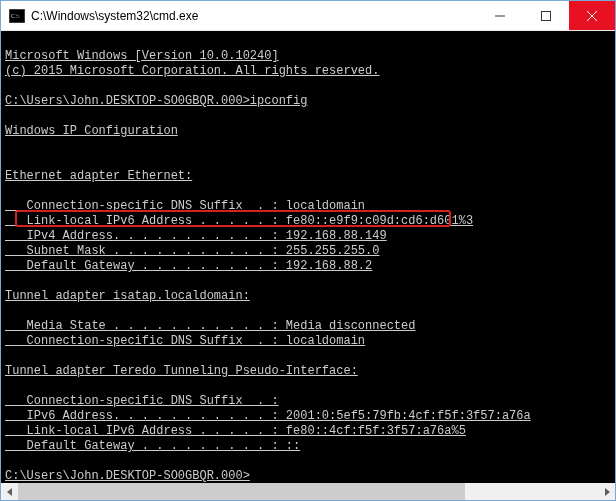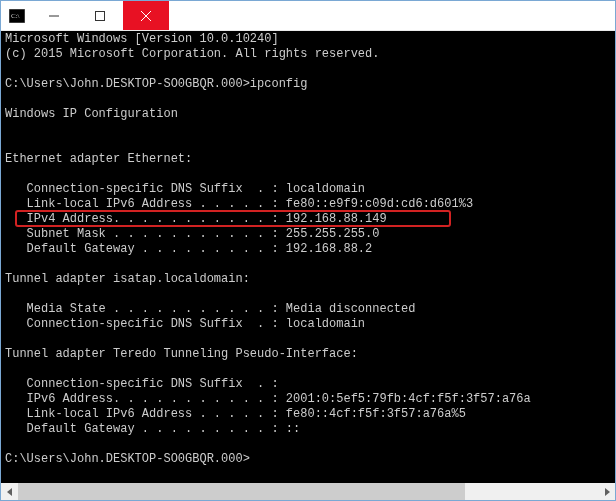--- a/index.html
+++ b/index.html
@@ -43,24 +43,25 @@
       font-family: 'Segoe UI', sans-serif;
       font-size: 10px;
       color: #444;
     }
     .win-btn.close { background: #e81123; color: #fff; }
     .terminal {
       height: calc(100% - 30px - 17px);
       background: #000;
       color: #ccc;
       font-size: 12px;
-      padding: 1px 4px;
+      padding: 18px 4px;
       line-height: 15px;
       overflow: hidden;
       position: relative;
+      text-decoration: underline;
     }
     .terminal pre {
       font-family: Consolas, 'Courier New', monospace;
       white-space: pre;
       position: relative;
     }
     .highlight-box {
       position: absolute;
       border: 2px solid #d22222;
       border-radius: 3px;
@@ -99,20 +100,21 @@
 </head>
 <body>
 
 <div class="titlebar">
   <span class="app-icon">
     <svg width="16" height="14" viewBox="0 0 16 14">
       <rect x="0" y="0" width="16" height="14" fill="#000" stroke="#777" stroke-width="1"></rect>
       <text x="2" y="9" font-size="7" fill="#ccc" font-family="Consolas">C:\</text>
     </svg>
   </span>
+  <span class="title-text">C:\Windows\system32\cmd.exe</span>
   <div class="window-controls">
     <div class="win-btn">
       <svg width="10" height="10">
           <line x1="0" y1="5" x2="10" y2="5" stroke="#333" stroke-width="1"></line>
         </svg>
     </div>
     <div class="win-btn">
       <svg width="10" height="10">
           <rect x="0.5" y="0.5" width="9" height="9" fill="none" stroke="#333" stroke-width="1"></rect>
         </svg>

